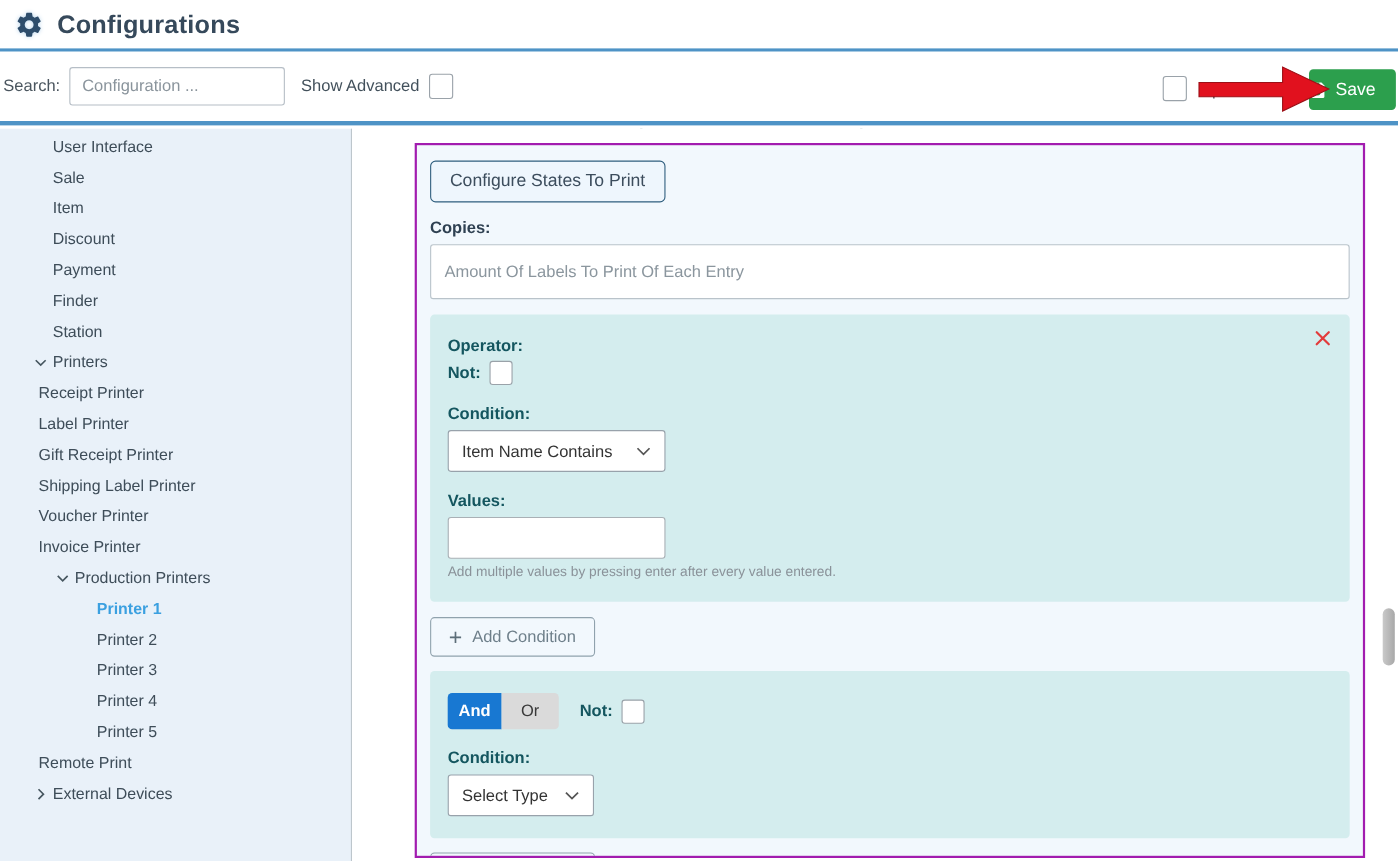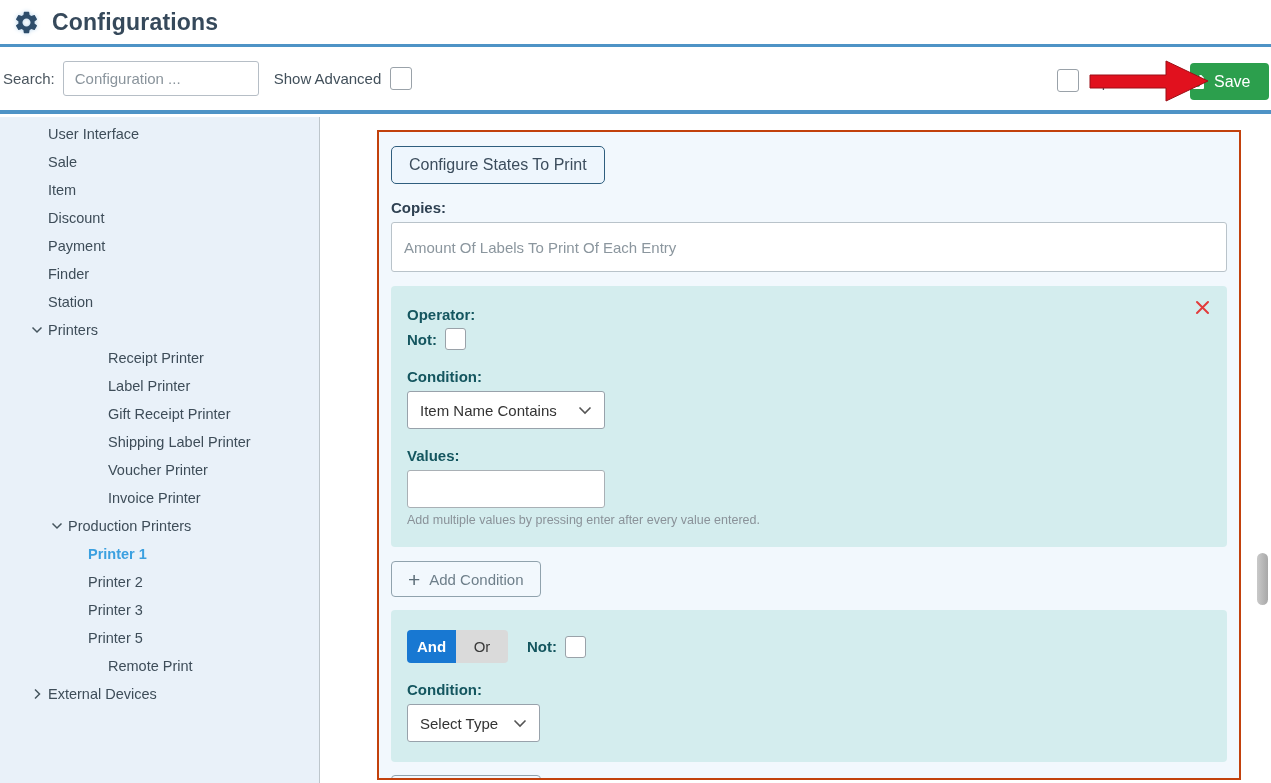--- a/index.html
+++ b/index.html
@@ -50,31 +50,31 @@
   .tab-tick{ position:absolute; width:2px; height:6px; background:#98a0a5; top:117px; }
 
   
   .sidebar{
     position:absolute; left:0; top:117px; width:320px; bottom:0;
     background:#e9f1f9; border-right:1px solid #bdc6cc; overflow:hidden; padding-top:3px;
   }
   .side-row{ height:28px; display:flex; align-items:center; font-size:14.5px; color:#3e4d59; cursor:pointer; }
   .side-row .chev{ width:14px; height:14px; margin-right:4px; flex:0 0 auto; }
   .side-row.lvl1{ padding-left:48px; }
-  .side-row.lvl2{ padding-left:108px; }
+  .side-row.lvl2{ padding-left:35px; }
   .side-row.lvl3{ padding-left:88px; }
   .side-row.haschev.lvl1{ padding-left:30px; }
   .side-row.haschev.lvl2{ padding-left:50px; }
   .side-row.selected{ color:#3ba0e0; font-weight:bold; }
 
   
   .main{ position:absolute; left:320px; top:117px; right:0; bottom:0; background:#fff; }
   .panel{
     position:absolute; left:57px; top:13px; width:864px; height:650px;
-    border:2px solid #c2410c; background:#f2f8fd; padding:14px 12px; overflow:hidden;
+    border:2px solid #a21caf; background:#f2f8fd; padding:14px 12px; overflow:hidden;
   }
   .btn-configure{
     display:inline-block; padding:9px 17px; background:#eef6fd; border:1px solid #2f5e7e;
     border-radius:5px; font-size:16px; color:#3c4d5d; font-family:inherit; cursor:pointer;
   }
   .field-label{ margin-top:15px; font-weight:bold; color:#2f4152; font-size:15px; }
   .copies-input{
     margin-top:6px; width:100%; height:50px; border:1px solid #b9c3ca; border-radius:3px;
     padding:0 12px; font-size:15px; color:#333; font-family:inherit; background:#fff;
   }
@@ -211,20 +211,23 @@
     <div class="side-row lvl3 selected">
       <span>Printer 1</span>
     </div>
     <div class="side-row lvl3">
       <span>Printer 2</span>
     </div>
     <div class="side-row lvl3">
       <span>Printer 3</span>
     </div>
     <div class="side-row lvl3">
+      <span>Printer 4</span>
+    </div>
+    <div class="side-row lvl3">
       <span>Printer 5</span>
     </div>
     <div class="side-row lvl2">
       <span>Remote Print</span>
     </div>
     <div class="side-row lvl1 haschev">
       <svg class="chev" viewBox="0 0 14 14">
         <path d="M5 2.5 L9.5 7 L5 11.5" stroke="#46565f" stroke-width="1.5" fill="none"></path>
       </svg>
       <span>External Devices</span>

